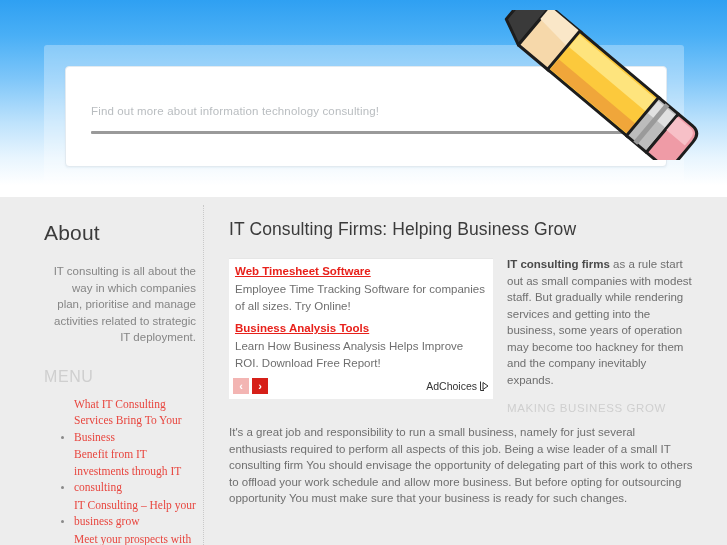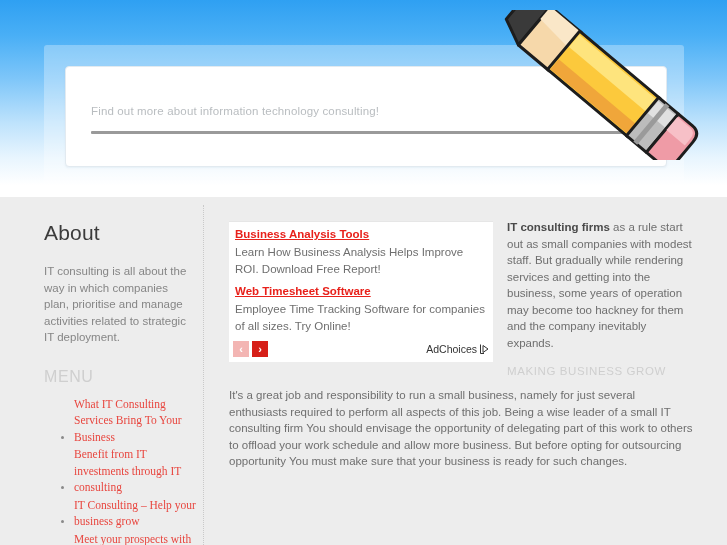--- a/index.html
+++ b/index.html
@@ -117,20 +117,21 @@
     font-weight: normal;
     color: #3b3b3b;
     margin: 0 0 18px 0;
     letter-spacing: 0.2px;
   }
   .about-text {
     font-size: 11.5px;
     line-height: 16.5px;
     color: #868686;
     margin: 0;
+    text-align: right;
   }
   .menu-label {
     font-size: 16px;
     color: #cfcfcf;
     letter-spacing: 0.6px;
     margin: 22px 0 10px 0;
   }
   .menu-list {
     list-style: disc;
     margin: 0;
@@ -314,33 +315,34 @@
           <a class="menu-link" href="#">IT Consulting – Help your business grow</a>
         </li>
         <li>
           <a class="menu-link" href="#">Meet your prospects with IT Consulting Services</a>
         </li>
 
       </ul>
     </aside>
 
     <main class="main">
+      <h1 class="page-title">IT Consulting Firms: Helping Business Grow</h1>
 
       <div class="article">
 
         <div class="ad-box">
+
+          <div class="ad-item">
+            <a class="ad-title" href="#">Web Timesheet Software</a>
+            <p class="ad-desc">Employee Time Tracking Software for companies of all sizes. Try Online!</p>
+          </div>
 
           <div class="ad-item">
             <a class="ad-title" href="#">Business Analysis Tools</a>
             <p class="ad-desc">Learn How Business Analysis Helps Improve ROI. Download Free Report!</p>
-          </div>
-
-          <div class="ad-item">
-            <a class="ad-title" href="#">Web Timesheet Software</a>
-            <p class="ad-desc">Employee Time Tracking Software for companies of all sizes. Try Online!</p>
           </div>
 
 
 
           <div class="ad-footer">
             <div class="ad-nav">
               <div class="ad-arrow prev">‹</div>
               <div class="ad-arrow next">›</div>
             </div>
             <div class="adchoices">

